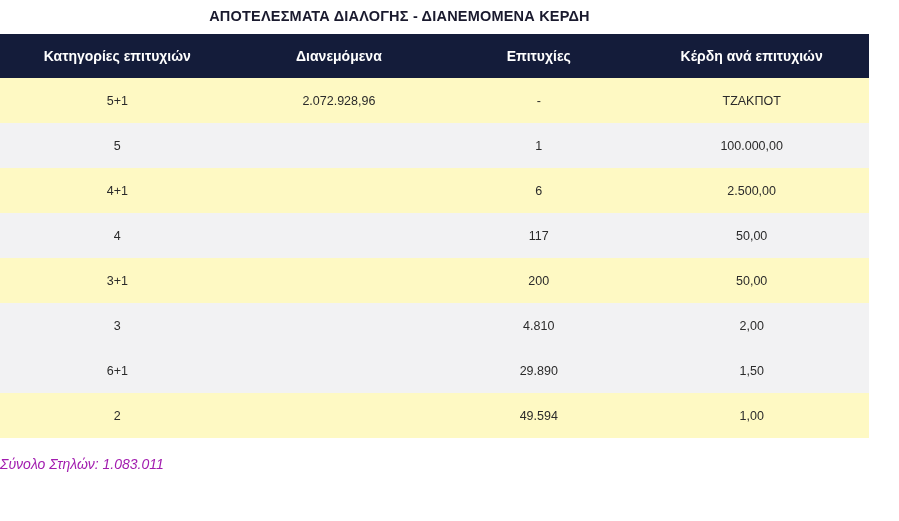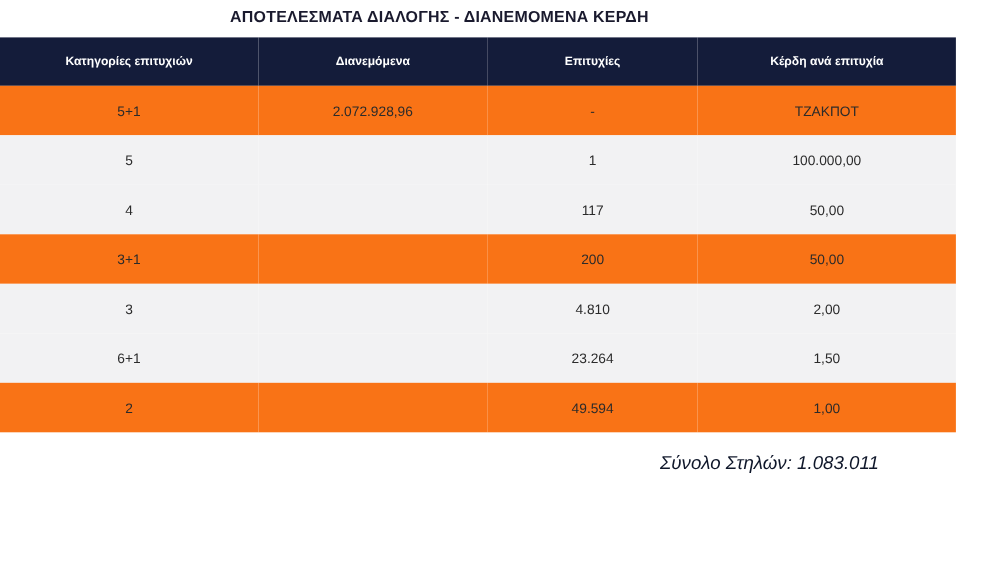--- a/index.html
+++ b/index.html
@@ -31,50 +31,50 @@
   }
   .results-table {
     width: 869px;
     margin: 0 auto;
     border-collapse: collapse;
     table-layout: fixed;
   }
   .results-table thead th {
     background: #141c3a;
     color: #ffffff;
-    font-size: 11px;
+    font-size: 14px;
     font-weight: bold;
     height: 42px;
     text-align: center;
     vertical-align: middle;
     border: none;
   }
   .results-table tbody td {
     height: 43px;
     text-align: center;
     vertical-align: middle;
     font-size: 12.5px;
     color: #2b2b2b;
     border: none;
   }
   .results-table tbody tr.row-even td {
-    background: #f97316;
+    background: #fef9c3;
   }
   .results-table tbody tr.row-odd td {
     background: #f2f2f3;
   }
   .col-cat   { width: 27%; }
   .col-dist  { width: 24%; }
   .col-wins  { width: 22%; }
   .col-prize { width: 27%; }
   .footer-total {
-    text-align: right;
-    font-size: 17px;
+    text-align: left;
+    font-size: 14px;
     font-style: italic;
-    color: #0f172a;
+    color: #a21caf;
     padding-top: 18px;
   }
 </style>
 </head>
 <body>
 
 <div class="page">
 
   <div class="page-title">ΑΠΟΤΕΛΕΣΜΑΤΑ ΔΙΑΛΟΓΗΣ - ΔΙΑΝΕΜΟΜΕΝΑ ΚΕΡΔΗ</div>
 
@@ -83,35 +83,41 @@
       <col class="col-cat">
       <col class="col-dist">
       <col class="col-wins">
       <col class="col-prize">
     </colgroup>
     <thead>
       <tr>
         <th>Κατηγορίες επιτυχιών</th>
         <th>Διανεμόμενα</th>
         <th>Επιτυχίες</th>
-        <th>Κέρδη ανά επιτυχία</th>
+        <th>Κέρδη ανά επιτυχιών</th>
       </tr>
     </thead>
     <tbody>
       <tr class="row-even">
         <td>5+1</td>
         <td>2.072.928,96</td>
         <td>-</td>
         <td>ΤΖΑΚΠΟΤ</td>
       </tr>
       <tr class="row-odd">
         <td>5</td>
         <td></td>
         <td>1</td>
         <td>100.000,00</td>
+      </tr>
+      <tr class="row-even">
+        <td>4+1</td>
+        <td></td>
+        <td>6</td>
+        <td>2.500,00</td>
       </tr>
       <tr class="row-odd">
         <td>4</td>
         <td></td>
         <td>117</td>
         <td>50,00</td>
       </tr>
       <tr class="row-even">
         <td>3+1</td>
         <td></td>
@@ -120,21 +126,21 @@
       </tr>
       <tr class="row-odd">
         <td>3</td>
         <td></td>
         <td>4.810</td>
         <td>2,00</td>
       </tr>
       <tr class="row-odd">
         <td>6+1</td>
         <td></td>
-        <td>23.264</td>
+        <td>29.890</td>
         <td>1,50</td>
       </tr>
       <tr class="row-even">
         <td>2</td>
         <td></td>
         <td>49.594</td>
         <td>1,00</td>
       </tr>
     </tbody>
   </table>

